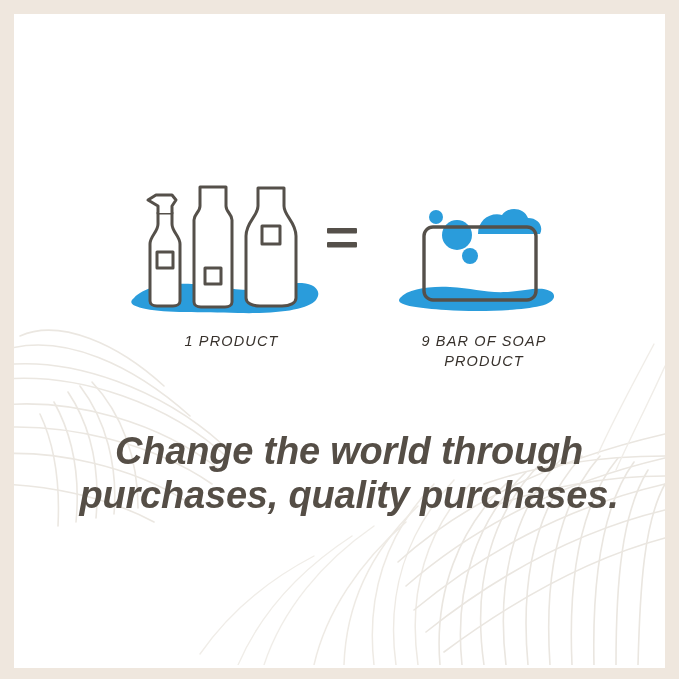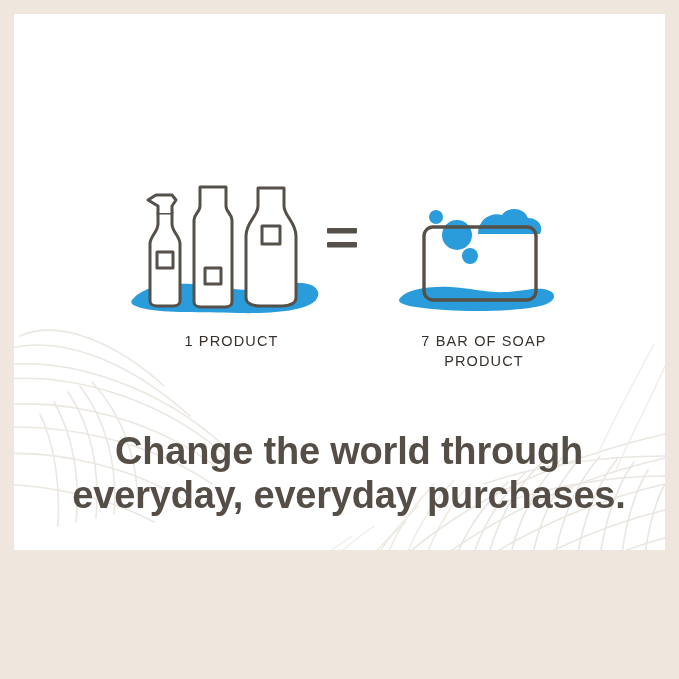--- a/index.html
+++ b/index.html
@@ -21,23 +21,24 @@
     background: #EFE7DE;
     box-sizing: border-box;
     overflow: hidden;
   }
 
   #canvas {
     position: absolute;
     left: 14px;
     top: 14px;
     width: 651px;
-    height: 536px;
+    height: 654px;
     background: #FFFFFF;
     overflow: hidden;
+    font-style: italic;
   }
 
   
   #leaf-layer {
     position: absolute;
     left: 0; top: 0;
     width: 651px;
     height: 651px;
     pointer-events: none;
   }
@@ -214,24 +215,24 @@
 
         <rect x="30" y="33" width="112" height="73" rx="9" fill="none" stroke="#55504A" stroke-width="3.4"></rect>
       </svg>
     </div>
 
     <div id="captions">
       <div class="caption" id="caption-left">
         <span class="caption-line">1 PRODUCT</span>
       </div>
       <div class="caption" id="caption-right">
-        <span class="caption-line">7 BAR OF SOAP</span>
+        <span class="caption-line">9 BAR OF SOAP</span>
         <span class="caption-line">PRODUCT</span>
       </div>
     </div>
 
     <div id="headline">
       <span class="headline-line">Change the world through</span>
-      <span class="headline-line">everyday, everyday purchases.</span>
+      <span class="headline-line">purchases, quality purchases.</span>
     </div>
 
   </div>
 </div>
 
 </body></html>

